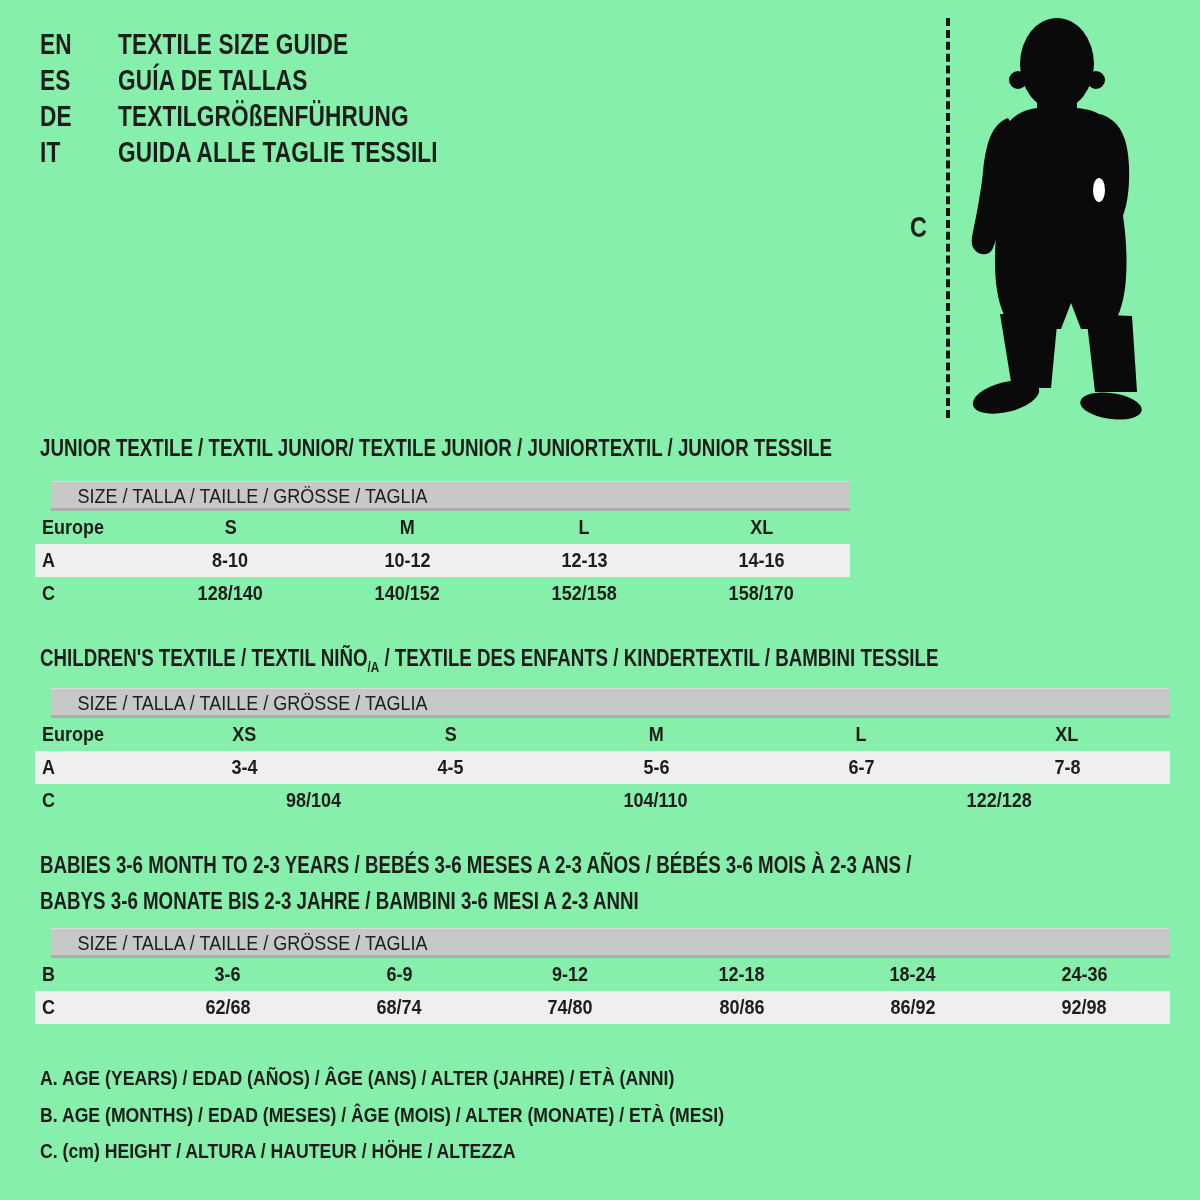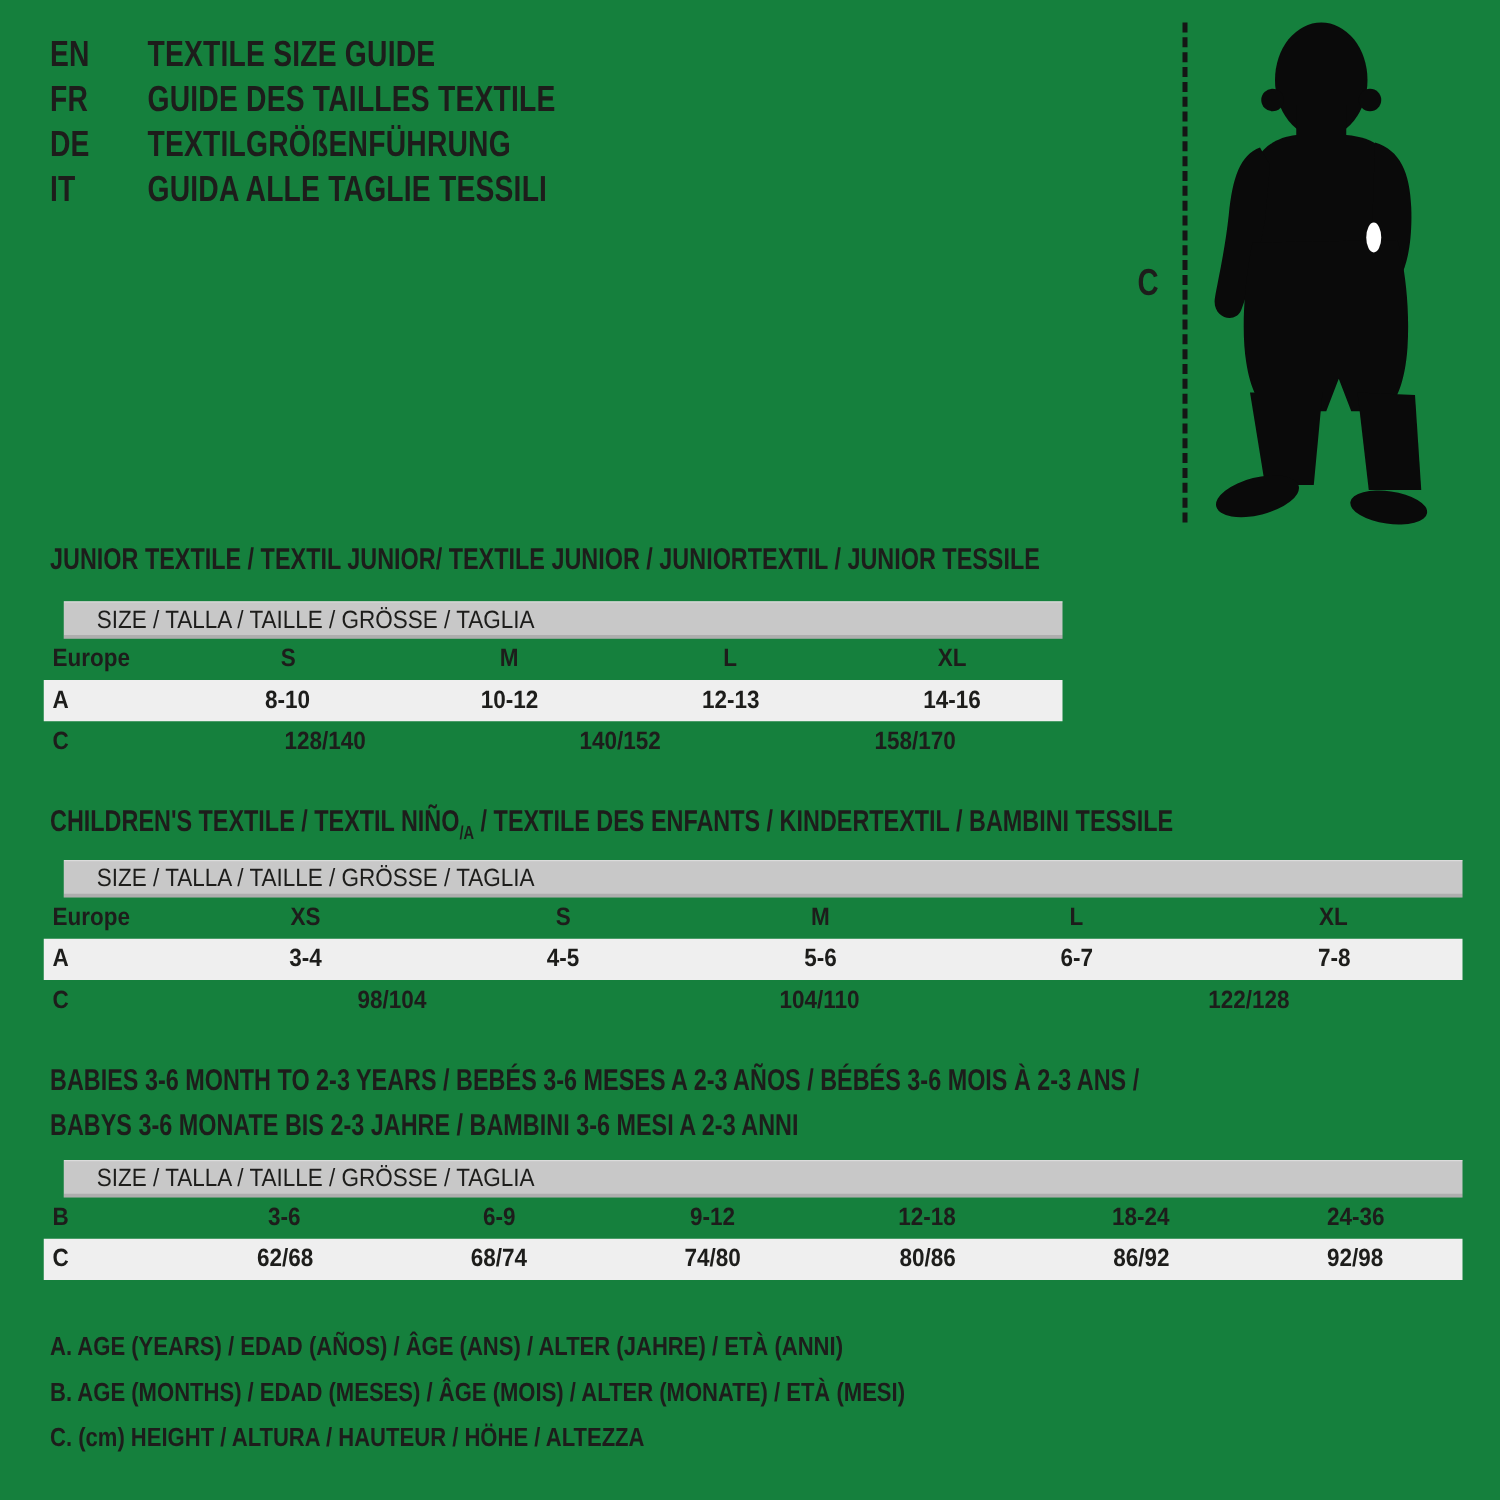--- a/index.html
+++ b/index.html
@@ -1,17 +1,17 @@
 <!DOCTYPE html>
 <html><head>
 <meta charset="utf-8">
 <style>
   html,body{margin:0;padding:0;background:#ffffff;}
   .canvas{
-    position:relative;width:1200px;height:1200px;background:#15803d;
+    position:relative;width:1200px;height:1200px;background:#86efac;
     font-family:"Liberation Sans",sans-serif;color:#1d1d1b;overflow:hidden;
   }
   
   .cond{display:inline-block;transform:scaleX(.78);transform-origin:0 50%;white-space:nowrap;}
   .cond-f{display:inline-block;transform:scaleX(.84);transform-origin:0 50%;white-space:nowrap;}
   .cn{display:inline-block;transform:scaleX(.9);transform-origin:50% 50%;white-space:nowrap;}
   .cell.label .cn{transform-origin:0 50%;}
 
   
   .lang-list{position:absolute;left:40px;top:26px;}
@@ -49,21 +49,21 @@
   .footnotes{position:absolute;left:40px;top:1060px;}
   .footnote{height:36.5px;line-height:36.5px;font-size:21px;font-weight:bold;}
 </style>
 </head>
 <body>
 
 <div class="canvas">
 
   <div class="lang-list">
       <div class="lang-row"><span class="cond"><span class="lang-code">EN</span><span class="lang-label">TEXTILE SIZE GUIDE</span></span></div>
-      <div class="lang-row"><span class="cond"><span class="lang-code">FR</span><span class="lang-label">GUIDE DES TAILLES TEXTILE</span></span></div>
+      <div class="lang-row"><span class="cond"><span class="lang-code">ES</span><span class="lang-label">GUÍA DE TALLAS</span></span></div>
       <div class="lang-row"><span class="cond"><span class="lang-code">DE</span><span class="lang-label">TEXTILGRÖßENFÜHRUNG</span></span></div>
       <div class="lang-row"><span class="cond"><span class="lang-code">IT</span><span class="lang-label">GUIDA ALLE TAGLIE TESSILI</span></span></div>
     </div>
 
   <span class="figure-label"><span class="cond">C</span></span>
   <div class="measure-line"></div>
   <svg class="baby" width="180" height="408" viewBox="0 0 180 408" aria-hidden="true">
     <g fill="#0a0a0a">
       <ellipse cx="95" cy="50" rx="37" ry="46"></ellipse>
       <circle cx="56" cy="66" r="9"></circle>
@@ -99,20 +99,21 @@
             <div class="cell label"><span class="cn">A</span></div>
             <div class="cell"><span class="cn">8-10</span></div>
             <div class="cell"><span class="cn">10-12</span></div>
             <div class="cell"><span class="cn">12-13</span></div>
             <div class="cell"><span class="cn">14-16</span></div>
           </div>
           <div class="tbl-row">
             <div class="cell label"><span class="cn">C</span></div>
             <div class="cell"><span class="cn">128/140</span></div>
             <div class="cell"><span class="cn">140/152</span></div>
+            <div class="cell"><span class="cn">152/158</span></div>
             <div class="cell"><span class="cn">158/170</span></div>
           </div>
         </div>
     </div>
   </section>
 
   <section class="sec sec-1">
     <div class="sec-title">
         <div class="sec-title-line"><span class="cond"><span>CHILDREN'S TEXTILE / TEXTIL NIÑO</span><span class="sub">/A</span><span> / TEXTILE DES ENFANTS / KINDERTEXTIL / BAMBINI TESSILE</span></span></div>
       </div>

